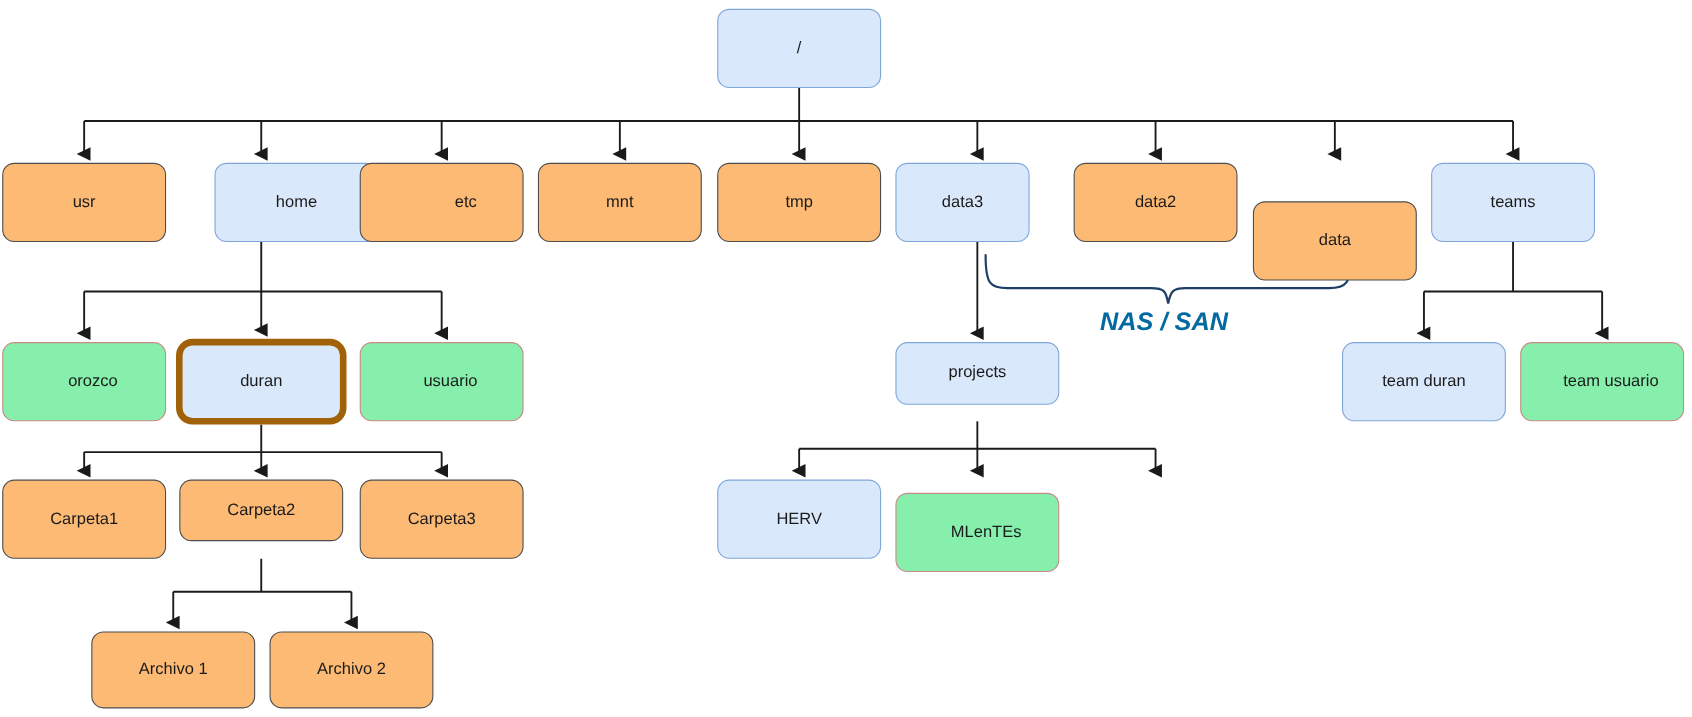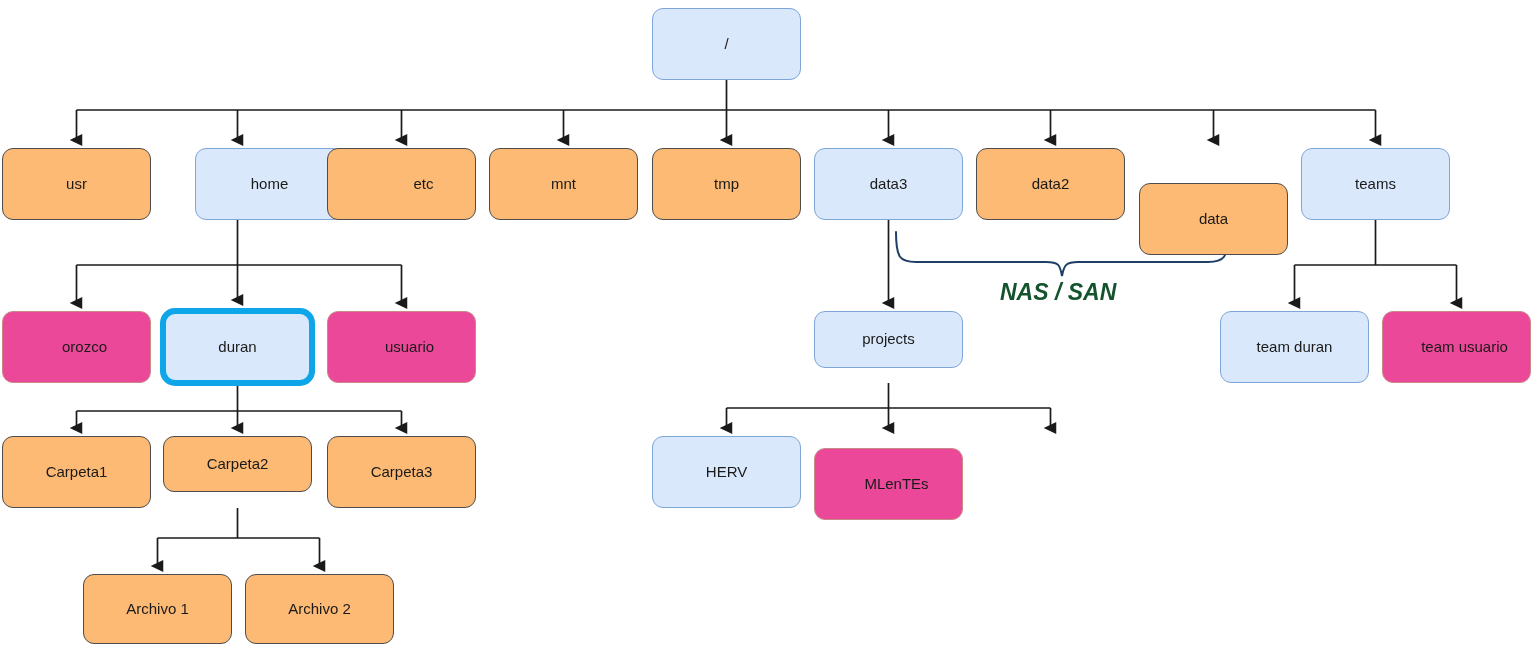--- a/index.html
+++ b/index.html
@@ -40,31 +40,31 @@
   }
   .node.plain {
     background: #fdba74;
     border: 1.6px solid #4d4d4d;
   }
   .node.blue {
     background: #dae8fc;
     border: 1.4px solid #7ea6d8;
   }
   .node.pink {
-    background: #ec4899;
+    background: #86efac;
     border: 1.4px solid #c78a87;
     padding-left: 16px;
   }
   .node.highlight {
-    border: 6px solid #0ea5e9;
+    border: 6px solid #a16207;
     border-radius: 15px;
   }
   .brace-label {
     position: absolute;
-    color: #14532d;
+    color: #0369a1;
     font-style: italic;
     font-weight: bold;
     font-size: 23px;
     white-space: nowrap;
   }
 </style>
 </head>
 <body>
 
 <div id="canvas">
@@ -157,21 +157,21 @@
   </div>
 
   <div class="node plain" style="left:489px; top:148px; width:149px; height:72px;">
     <span>mnt</span>
   </div>
 
   <div class="node plain" style="left:652px; top:148px; width:149px; height:72px;">
     <span>tmp</span>
   </div>
 
-  <div class="node blue" style="left:814px; top:148px; width:149px; height:72px;text-align:right;">
+  <div class="node blue" style="left:814px; top:148px; width:122px; height:72px;text-align:right;">
     <span>data3</span>
   </div>
 
   <div class="node plain" style="left:976px; top:148px; width:149px; height:72px;">
     <span>data2</span>
   </div>
 
   <div class="node plain" style="left:1139px; top:148px; width:149px; height:72px;margin-top:35px;">
     <span>data</span>
   </div>

